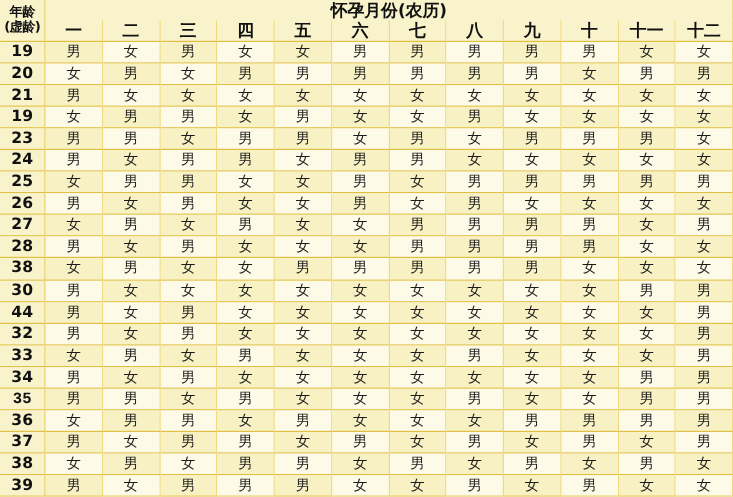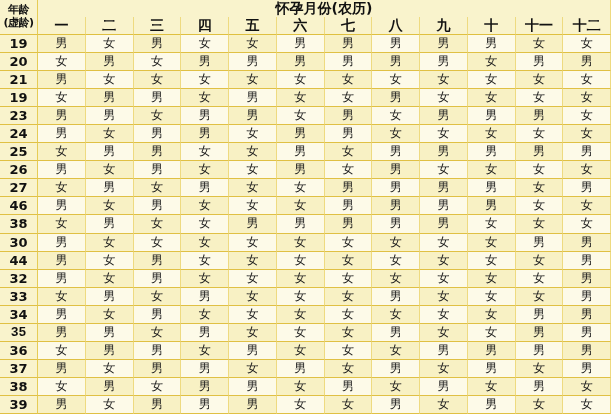--- a/index.html
+++ b/index.html
@@ -221,21 +221,21 @@
       <div class="cell gender-cell" style="grid-area: 11 / 4; background: rgb(248, 241, 196);">女</div>
       <div class="cell gender-cell" style="grid-area: 11 / 5; background: rgb(253, 250, 232);">男</div>
       <div class="cell gender-cell" style="grid-area: 11 / 6; background: rgb(248, 241, 196);">女</div>
       <div class="cell gender-cell" style="grid-area: 11 / 7; background: rgb(253, 250, 232);">女</div>
       <div class="cell gender-cell" style="grid-area: 11 / 8; background: rgb(248, 241, 196);">男</div>
       <div class="cell gender-cell" style="grid-area: 11 / 9; background: rgb(253, 250, 232);">男</div>
       <div class="cell gender-cell" style="grid-area: 11 / 10; background: rgb(248, 241, 196);">男</div>
       <div class="cell gender-cell" style="grid-area: 11 / 11; background: rgb(253, 250, 232);">男</div>
       <div class="cell gender-cell" style="grid-area: 11 / 12; background: rgb(248, 241, 196);">女</div>
       <div class="cell gender-cell" style="grid-area: 11 / 13; background: rgb(253, 250, 232);">男</div>
-      <div class="cell age-cell" style="grid-area: 12 / 1;">46</div>
+      <div class="cell age-cell" style="grid-area: 12 / 1;">28</div>
       <div class="cell gender-cell" style="grid-area: 12 / 2; background: rgb(253, 250, 232);">男</div>
       <div class="cell gender-cell" style="grid-area: 12 / 3; background: rgb(248, 241, 196);">女</div>
       <div class="cell gender-cell" style="grid-area: 12 / 4; background: rgb(253, 250, 232);">男</div>
       <div class="cell gender-cell" style="grid-area: 12 / 5; background: rgb(248, 241, 196);">女</div>
       <div class="cell gender-cell" style="grid-area: 12 / 6; background: rgb(253, 250, 232);">女</div>
       <div class="cell gender-cell" style="grid-area: 12 / 7; background: rgb(248, 241, 196);">女</div>
       <div class="cell gender-cell" style="grid-area: 12 / 8; background: rgb(253, 250, 232);">男</div>
       <div class="cell gender-cell" style="grid-area: 12 / 9; background: rgb(248, 241, 196);">男</div>
       <div class="cell gender-cell" style="grid-area: 12 / 10; background: rgb(253, 250, 232);">男</div>
       <div class="cell gender-cell" style="grid-area: 12 / 11; background: rgb(248, 241, 196);">男</div>

